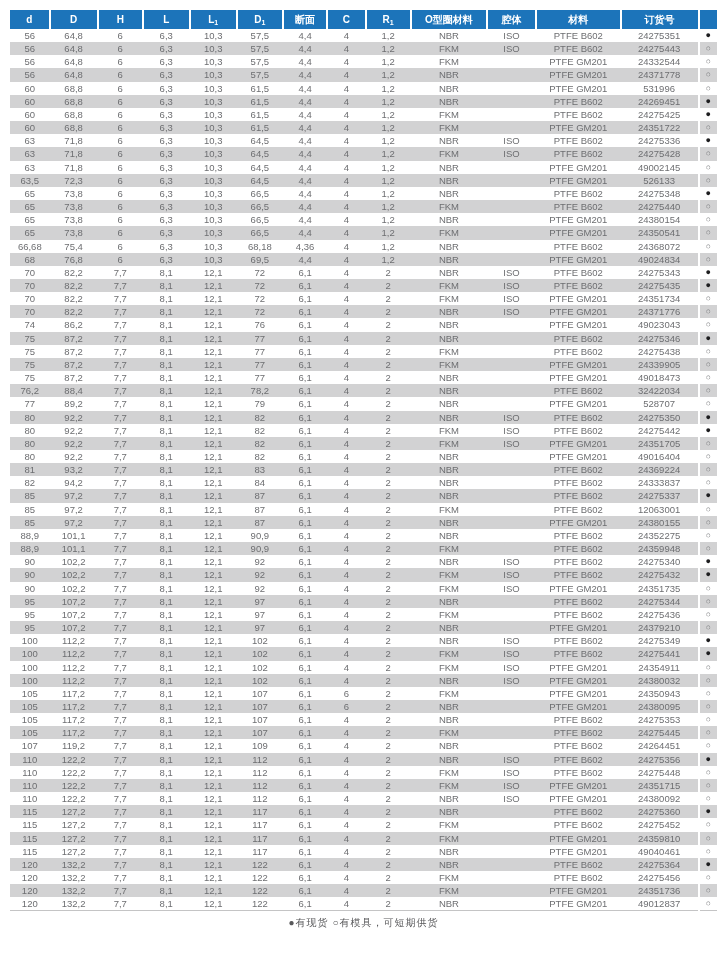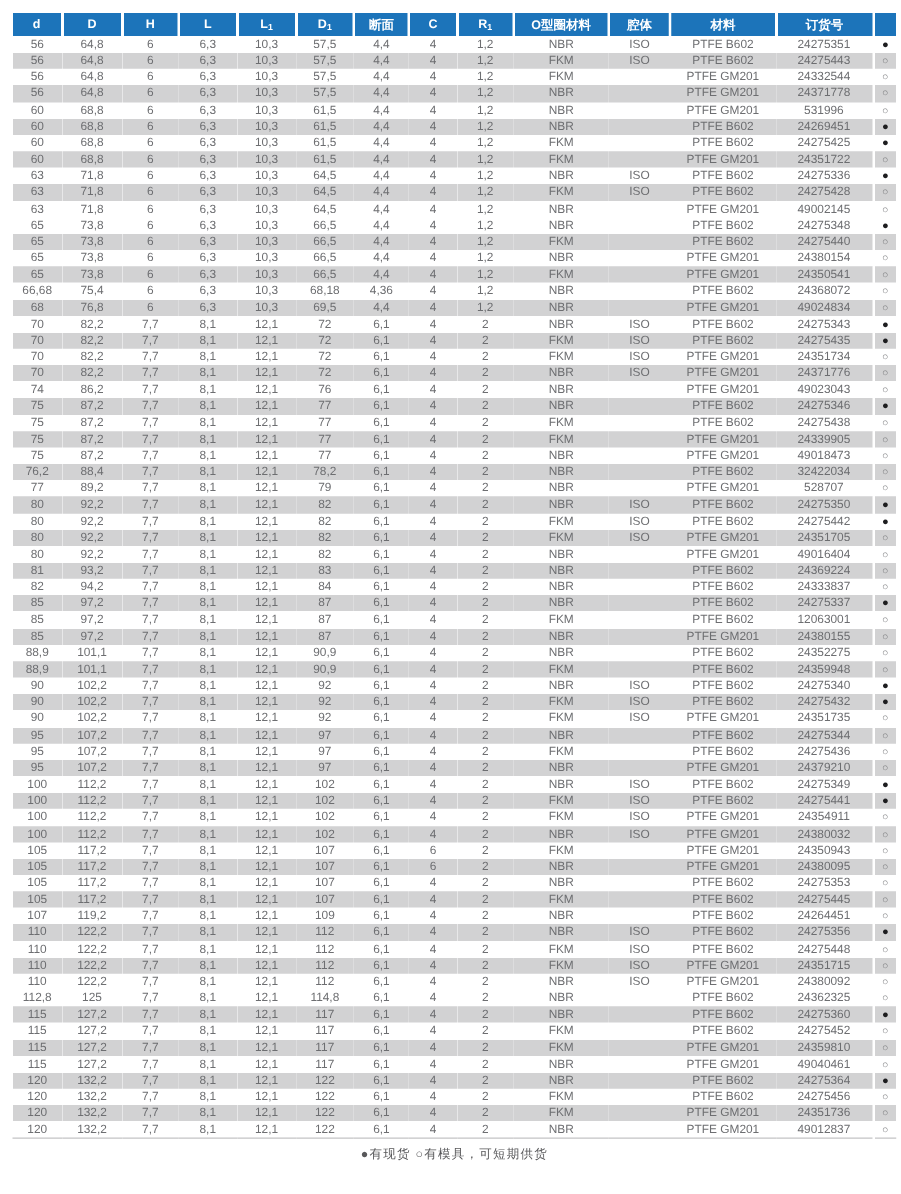--- a/index.html
+++ b/index.html
@@ -291,20 +291,36 @@
           <td>64,5</td>
           <td>4,4</td>
           <td>4</td>
           <td>1,2</td>
           <td>NBR</td>
           <td></td>
           <td>PTFE GM201</td>
           <td>49002145</td>
           <td class="avail">○</td>
         </tr>
+        <tr class="alt">
+          <td>63,5</td>
+          <td>72,3</td>
+          <td>6</td>
+          <td>6,3</td>
+          <td>10,3</td>
+          <td>64,5</td>
+          <td>4,4</td>
+          <td>4</td>
+          <td>1,2</td>
+          <td>NBR</td>
+          <td></td>
+          <td>PTFE GM201</td>
+          <td>526133</td>
+          <td class="avail">○</td>
+        </tr>
         <tr>
           <td>65</td>
           <td>73,8</td>
           <td>6</td>
           <td>6,3</td>
           <td>10,3</td>
           <td>66,5</td>
           <td>4,4</td>
           <td>4</td>
           <td>1,2</td>
@@ -1041,36 +1057,20 @@
           <td>8,1</td>
           <td>12,1</td>
           <td>112</td>
           <td>6,1</td>
           <td>4</td>
           <td>2</td>
           <td>NBR</td>
           <td>ISO</td>
           <td>PTFE GM201</td>
           <td>24380092</td>
-          <td class="avail">○</td>
-        </tr>
-        <tr>
-          <td>112,8</td>
-          <td>125</td>
-          <td>7,7</td>
-          <td>8,1</td>
-          <td>12,1</td>
-          <td>114,8</td>
-          <td>6,1</td>
-          <td>4</td>
-          <td>2</td>
-          <td>NBR</td>
-          <td></td>
-          <td>PTFE B602</td>
-          <td>24362325</td>
           <td class="avail">○</td>
         </tr>
         <tr class="alt">
           <td>115</td>
           <td>127,2</td>
           <td>7,7</td>
           <td>8,1</td>
           <td>12,1</td>
           <td>117</td>
           <td>6,1</td>

